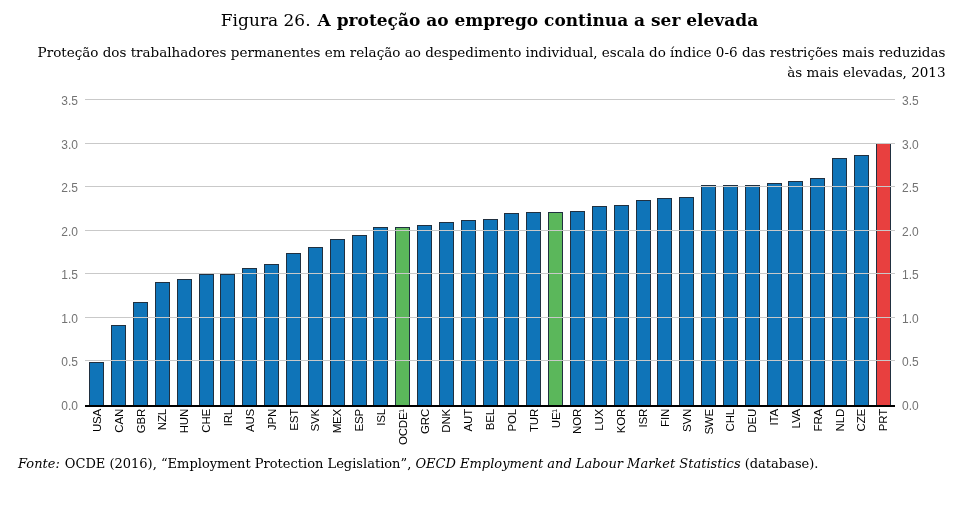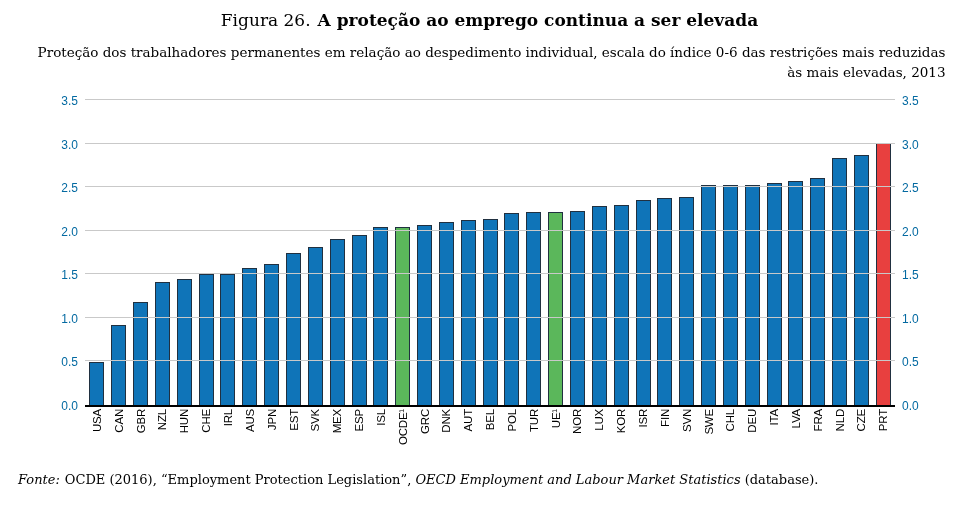--- a/index.html
+++ b/index.html
@@ -16,34 +16,34 @@
             font-size:13.5px;line-height:1.45;font-weight:400;}
 
   
   .plot{position:absolute;left:85px;top:100px;width:810px;height:305px;
         border-bottom:2px solid #000;}
   .grid{position:absolute;left:0;width:100%;height:1px;background:#c9c9c9;}
   .bars{position:absolute;left:0;top:0;width:100%;height:100%;display:flex;
         align-items:flex-end;padding:0 1px;box-sizing:border-box;}
   .bar-slot{flex:1;display:flex;justify-content:center;align-items:flex-end;height:100%;}
   .bar{width:15px;box-sizing:border-box;border:1px solid #203040;border-bottom:none;}
-  .ytick{position:absolute;font-size:12px;color:#0369a1;margin-top:12px;}
+  .ytick{position:absolute;font-size:12px;color:#737373;margin-top:12px;}
   .ytick.left{left:-47px;width:40px;text-align:right;}
   .ytick.right{right:-47px;width:40px;text-align:left;}
   .xlabels{position:absolute;left:85px;top:409px;width:810px;height:52px;display:flex;
            padding:0 1px;box-sizing:border-box;}
   .xlabel-slot{flex:1;display:flex;justify-content:center;align-items:flex-start;}
   .xlabel{writing-mode:vertical-rl;transform:rotate(180deg);font-size:11.5px;
           letter-spacing:-0.2px;white-space:nowrap;color:#000;}
 
   
   .footnote{position:absolute;left:18px;top:458px;width:950px;
             font-family:"DejaVu Serif","Liberation Serif",serif;font-size:13px;}
   .footnote .marker{margin-right:10px;}
-  .source{position:absolute;left:18px;top:472px;width:950px;
+  .source{position:absolute;left:18px;top:456px;width:950px;
           font-family:"DejaVu Serif","Liberation Serif",serif;font-size:13px;}
   .source .lbl{font-style:italic;margin-right:5px;}
   .source .ital{font-style:italic;}
   .statlink{position:absolute;right:6px;top:495px;display:flex;align-items:flex-start;gap:2px;margin-top:20px;}
   .statlink .sl-label{font-family:"DejaVu Sans Mono","Liberation Mono",monospace;
                       font-style:italic;font-weight:700;font-size:12.5px;}
   .statlink .sl-url{font-family:"DejaVu Serif","Liberation Serif",serif;
                     font-style:italic;font-size:13px;}
   .sl-icon{display:inline-block;line-height:0;}
 </style>

